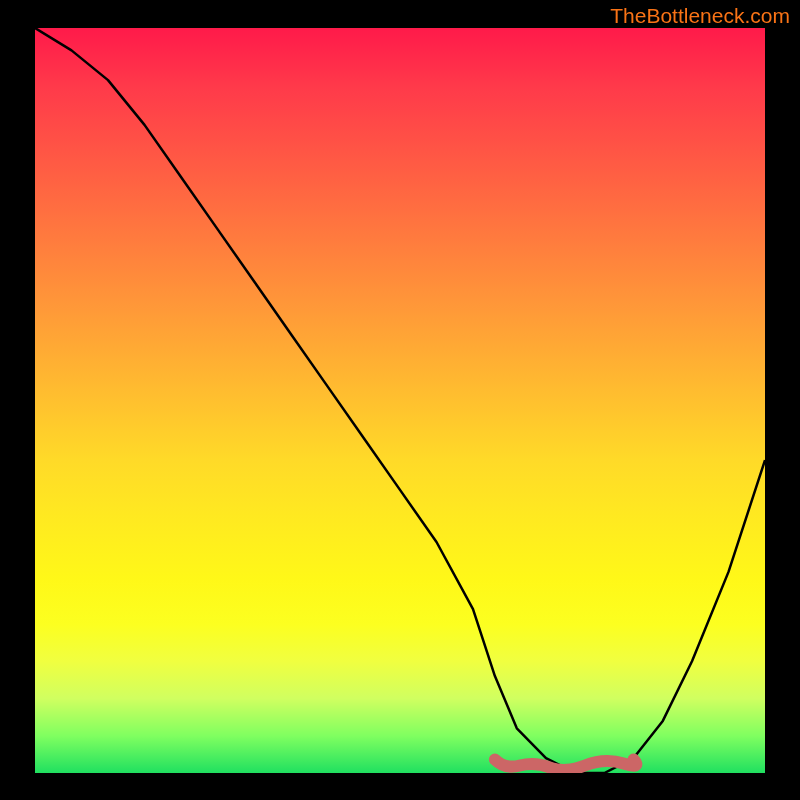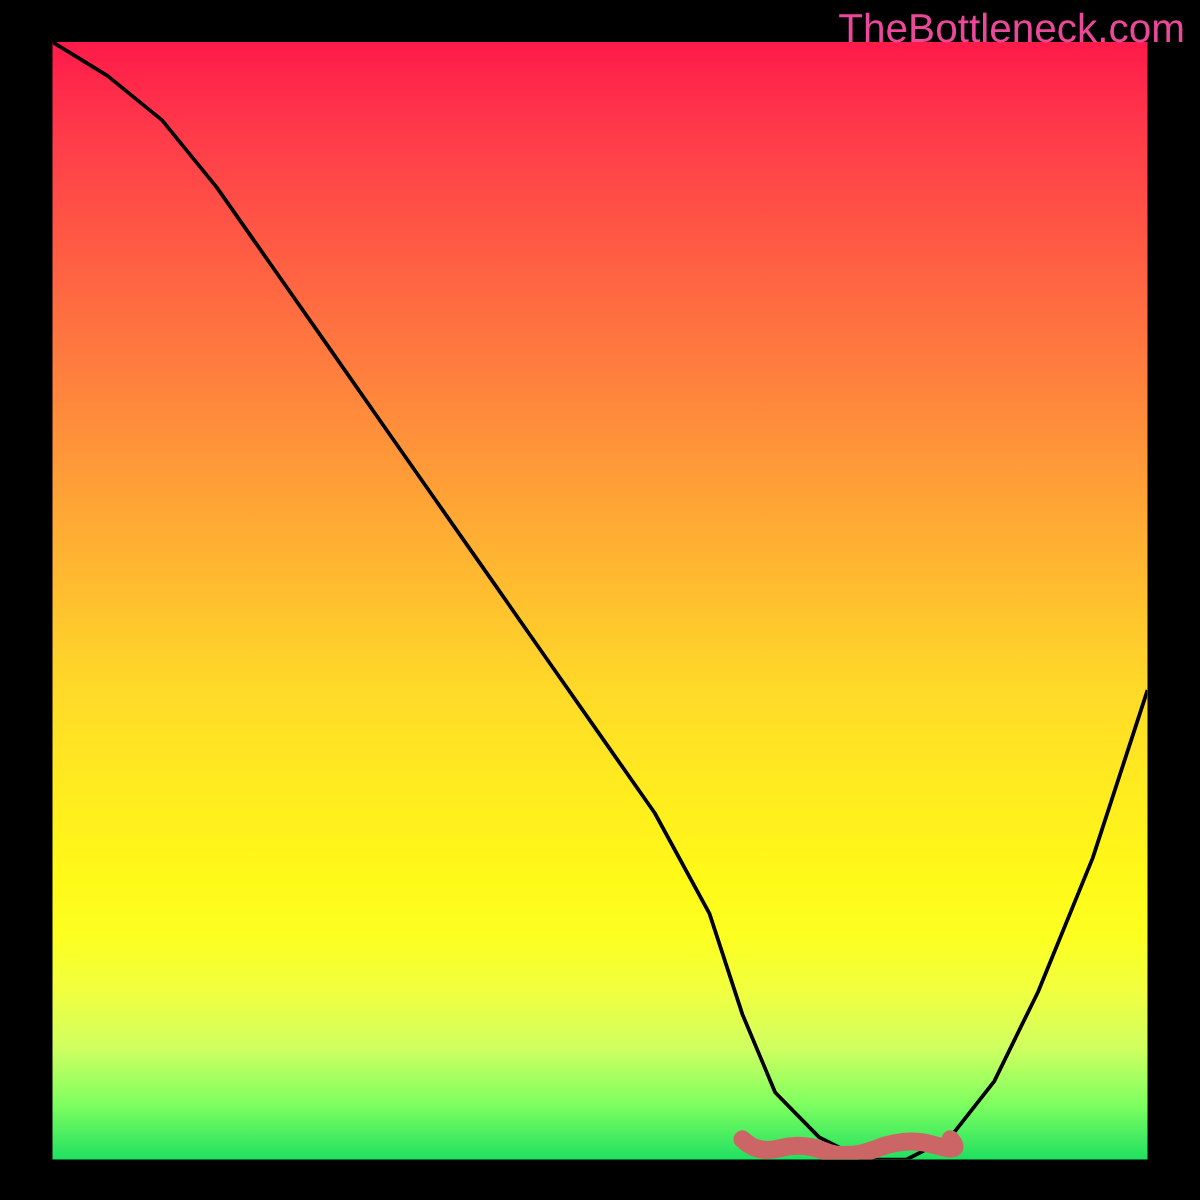--- a/index.html
+++ b/index.html
@@ -8,22 +8,22 @@
     height: 800px;
     background: #000;
     position: relative;
     font-family: Arial, sans-serif;
     overflow: hidden;
   }
   .watermark {
     position: absolute;
     top: 4px;
     right: 10px;
-    color: #ec4899;
-    font-size: 27px;
+    color: #f97316;
+    font-size: 21px;
     font-weight: 500;
     z-index: 10;
   }
   .plot-area {
     position: absolute;
     left: 35px;
     top: 28px;
     width: 730px;
     height: 745px;
     background: linear-gradient(to bottom,

